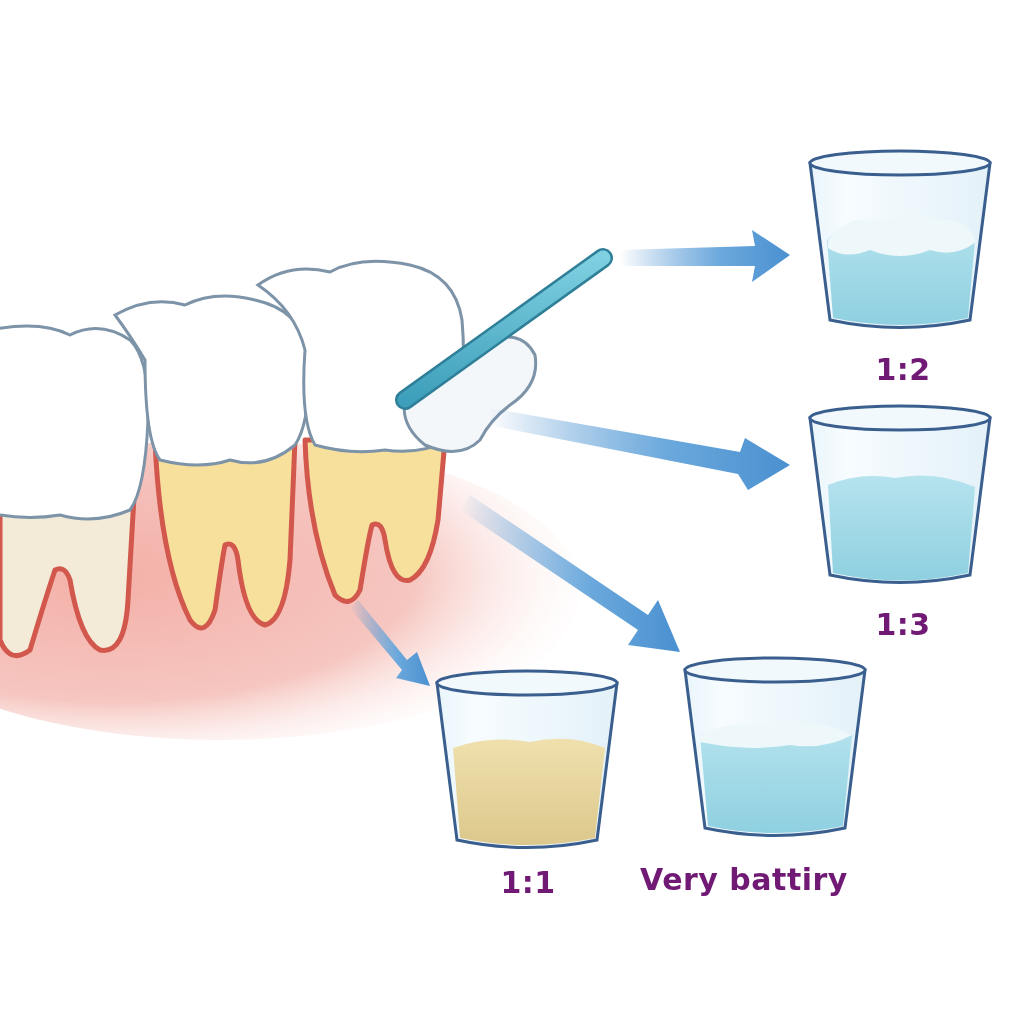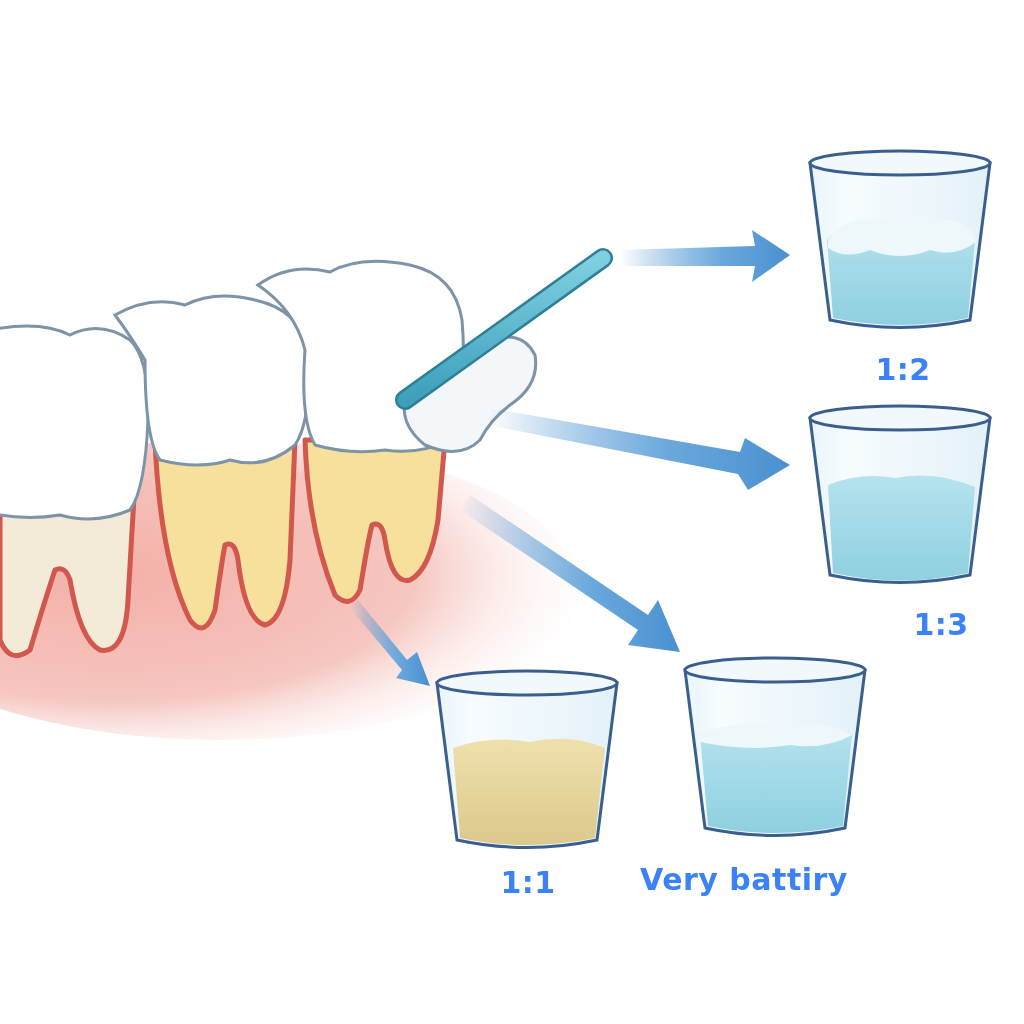--- a/index.html
+++ b/index.html
@@ -1,18 +1,18 @@
 <!DOCTYPE html>
 <html><head>
 <meta charset="utf-8">
 <style>
   html, body { margin: 0; padding: 0; background: #ffffff; }
   body { width: 1024px; height: 1024px; position: relative; overflow: hidden; font-family: "DejaVu Sans", "Liberation Sans", sans-serif; }
   #scene { position: absolute; left: 0; top: 0; width: 1024px; height: 1024px; }
-  .label { position: absolute; font-weight: bold; color: #3b82f6; font-size: 30px; text-align: center; transform: translateX(-50%); white-space: nowrap; letter-spacing: 0.5px; }
+  .label { position: absolute; font-weight: bold; color: #701a75; font-size: 30px; text-align: center; transform: translateX(-50%); white-space: nowrap; letter-spacing: 0.5px; }
 </style>
 </head>
 <body>
 
 <svg id="scene" viewBox="0 0 1024 1024" xmlns="http://www.w3.org/2000/svg">
   <defs>
     <radialGradient id="gumGrad" cx="0.35" cy="0.45" r="0.7">
       <stop offset="0" stop-color="#f3b0a8"></stop>
       <stop offset="0.6" stop-color="#f6c6c0"></stop>
       <stop offset="1" stop-color="#ffffff" stop-opacity="0"></stop>
@@ -97,15 +97,15 @@
 
   <g>
     <path d="M685,670 L705,828 Q775,843 845,828 L865,670 Z" fill="url(#cupGlass)" stroke="#3a5f8f" stroke-width="3"></path>
     <path d="M700,735 Q735,720 775,730 Q815,718 852,735 L843,826 Q775,840 708,826 Z" fill="url(#blueLiquid)"></path>
     <path d="M700,735 Q735,718 775,728 Q815,716 852,735 Q825,750 790,745 Q750,752 700,742 Z" fill="#eef8fb"></path>
     <ellipse cx="775" cy="670" rx="90" ry="12" fill="#f2f9fc" stroke="#3a5f8f" stroke-width="3"></ellipse>
   </g>
 </svg>
 
 <div class="label" style="left:903px; top:352px;">1:2</div>
-<div class="label" style="left:903px; top:607px;margin-left:38px;">1:3</div>
+<div class="label" style="left:903px; top:607px;">1:3</div>
 <div class="label" style="left:528px; top:865px;">1:1</div>
 <div class="label" style="left:744px; top:862px;">Very battiry</div>
 
 </body></html>

